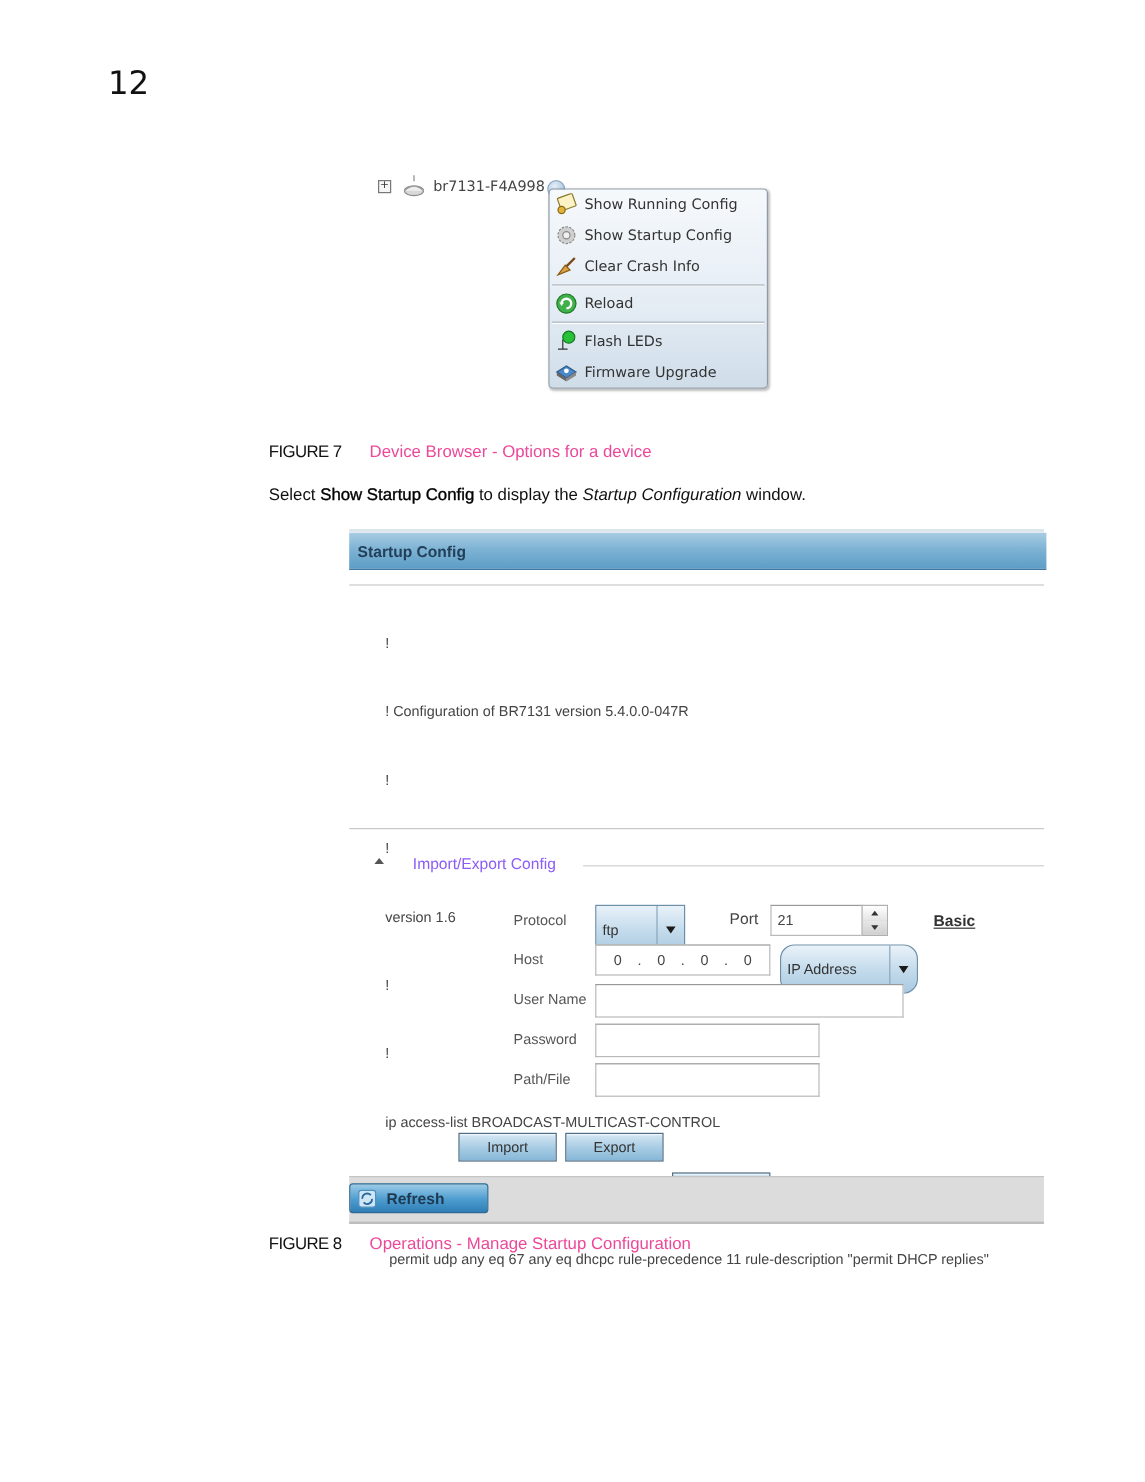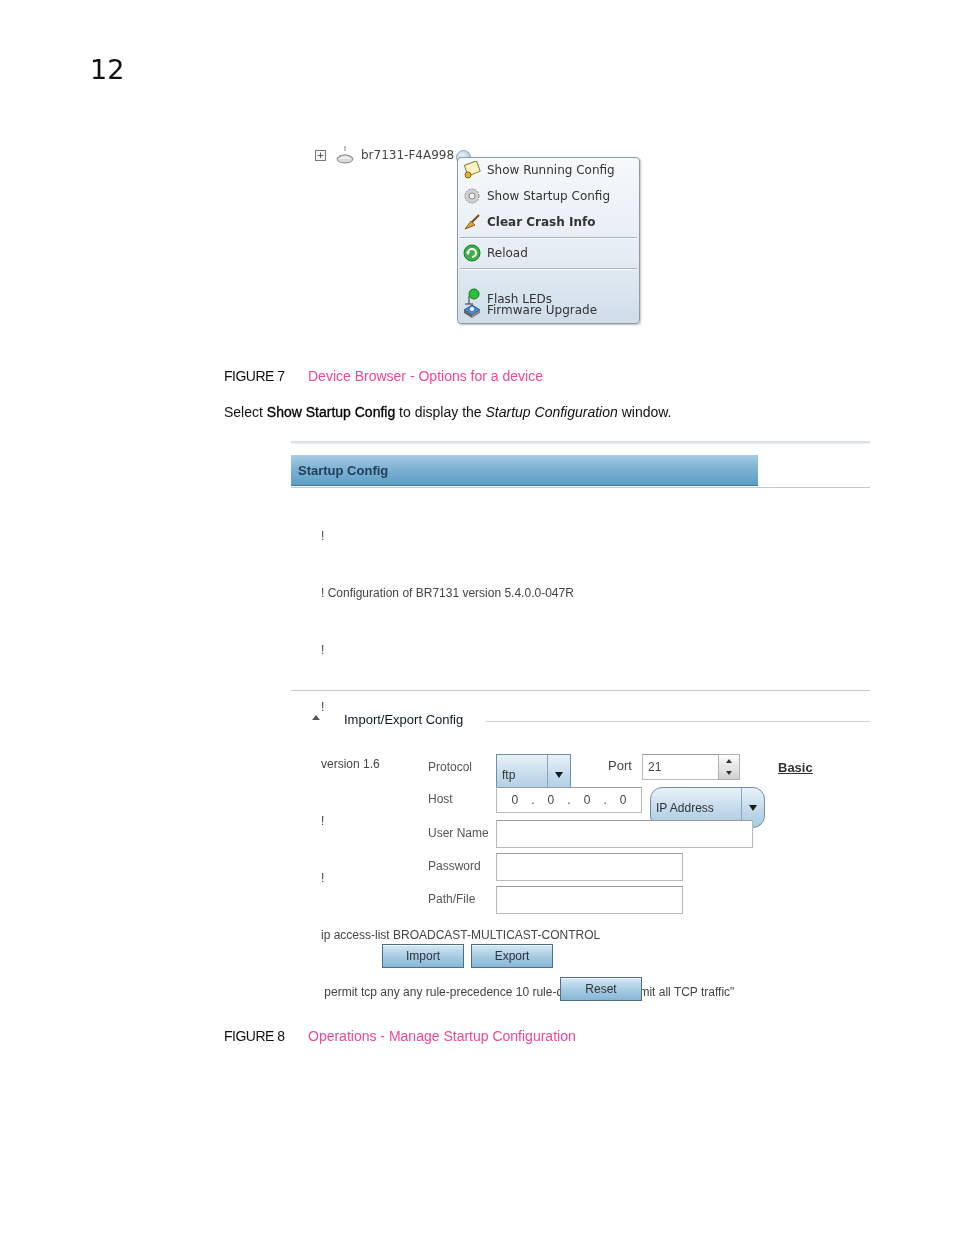--- a/index.html
+++ b/index.html
@@ -22,28 +22,28 @@
     
     .fig-label { position: absolute; font-size: 14px; font-weight: normal; font-family: "Liberation Sans Narrow", "Liberation Sans", sans-serif; letter-spacing: -0.5px; color: #111; }
     .fig-title { position: absolute; font-size: 14px; color: #ec4899; }
     .body-text { position: absolute; left: 224px; top: 404px; font-size: 14px; color: #111; }
     .body-text b { font-weight: normal; color: #000; -webkit-text-stroke: 0.3px #000; }
     .body-text i { font-style: italic; }
 
     
     .panel { position: absolute; left: 291px; top: 441px; width: 579px; height: 576px; background: #fff; }
     .panel-topline { position: absolute; left: 0; top: 0; width: 579px; height: 3px; background: linear-gradient(#d4dde6, #eaeff3); }
-    .panel-header { position: absolute; left: 0; top: 14px; width: 467px; height: 30px; background: linear-gradient(#a8cce3, #7eb3d4 45%, #5d9dc6); border-bottom: 1px solid #3f79a1; }
+    .panel-header { position: absolute; left: 0; top: 3px; width: 581px; height: 30px; background: linear-gradient(#a8cce3, #7eb3d4 45%, #5d9dc6); border-bottom: 1px solid #3f79a1; }
     .panel-title { position: absolute; left: 7px; top: 8px; font-size: 13px; font-weight: bold; color: #23405a; }
     .hr { position: absolute; left: 0; width: 579px; height: 1px; background: #c8c8c8; }
 
     .config-text { position: absolute; left: 30px; top: 48px; font-size: 12px; line-height: 19px; color: #444; white-space: pre; font-family: "Liberation Sans", sans-serif; }
 
     .section-caret { position: absolute; left: 21px; top: 274px; width: 0; height: 0; border-left: 4px solid transparent; border-right: 4px solid transparent; border-bottom: 5px solid #555; }
-    .section-title { position: absolute; left: 53px; top: 271px; font-size: 13px; color: #0f172a; }
+    .section-title { position: absolute; left: 53px; top: 271px; font-size: 13px; color: #8b5cf6; }
     .section-line { position: absolute; left: 195px; top: 280px; width: 384px; height: 1px; background: #cfcfcf; }
 
     .form-label { position: absolute; font-size: 12px; color: #555; }
     .input { position: absolute; height: 26px; border: 1px solid #b9b9b9; border-top-color: #9a9a9a; background: #fff; box-sizing: border-box; font-size: 12px; color: #444; font-family: "Liberation Sans", sans-serif; padding: 0 5px; }
     .select { position: absolute; height: 41px; border: 1px solid #6e8fa8; box-sizing: border-box; background: linear-gradient(#e9f2f9, #c5dcec 50%, #a9c9e0); font-size: 12px; color: #333; display: flex; align-items: center; }
     .select .val { flex: 1; padding-left: 5px; }
     .select .arrow { width: 22px; height: 100%; border-left: 1px solid #8aa6bd; display: flex; align-items: center; justify-content: center; }
     .select .arrow span { width: 0; height: 0; border-left: 4px solid transparent; border-right: 4px solid transparent; border-top: 6px solid #1a1a1a; }
     .spinner { position: absolute; width: 22px; height: 26px; border: 1px solid #b0b0b0; box-sizing: border-box; background: #f2f2f2; }
     .spin-btn { position: absolute; left: 0; width: 20px; height: 12px; display: flex; align-items: center; justify-content: center; }
@@ -95,42 +95,42 @@
     </div>
     <div class="ctx-item" style="top:26px;">
       <span class="ico">
         <svg width="18" height="18" viewBox="0 0 18 18">
             <circle cx="9" cy="9" r="7" fill="#cfcfcf" stroke="#8a8a8a" stroke-dasharray="2 1.2"></circle>
             <circle cx="9" cy="9" r="3" fill="#f0f0f0" stroke="#8a8a8a"></circle>
           </svg>
       </span>
       <span>Show Startup Config</span>
     </div>
-    <div class="ctx-item" style="top:52px;font-weight:bold;">
+    <div class="ctx-item" style="top:52px;">
       <span class="ico">
         <svg width="18" height="18" viewBox="0 0 18 18">
             <line x1="16" y1="2" x2="8" y2="10" stroke="#7a4a1a" stroke-width="2"></line>
             <path d="M2 16 L8 8 L12 12 Z" fill="#d9a443" stroke="#8a5a14"></path>
           </svg>
       </span>
       <span>Clear Crash Info</span>
     </div>
     <div class="ctx-sep" style="top:79px;"></div>
     <div class="ctx-item" style="top:83px;">
       <span class="ico">
         <svg width="18" height="18" viewBox="0 0 18 18">
             <circle cx="9" cy="9" r="8" fill="#3fb04a" stroke="#1d7a28"></circle>
             <path d="M5 9 A4 4 0 1 1 9 13" fill="none" stroke="#fff" stroke-width="2"></path>
             <path d="M3 8 L5 11 L7 8 Z" fill="#fff"></path>
           </svg>
       </span>
       <span>Reload</span>
     </div>
     <div class="ctx-sep" style="top:110px;"></div>
-    <div class="ctx-item" style="top:124px;align-items:flex-end;">
+    <div class="ctx-item" style="top:114px;">
       <span class="ico">
         <svg width="18" height="18" viewBox="0 0 18 18">
             <line x1="2" y1="16" x2="10" y2="16" stroke="#333"></line>
             <line x1="6" y1="16" x2="6" y2="8" stroke="#333"></line>
             <circle cx="11" cy="6" r="5" fill="#27c23a" stroke="#147a20"></circle>
           </svg>
       </span>
       <span>Flash LEDs</span>
     </div>
     <div class="ctx-item" style="top:140px;">
@@ -162,20 +162,21 @@
   <div class="config-text">
     <div>!</div>
     <div>! Configuration of BR7131 version 5.4.0.0-047R</div>
     <div>!</div>
     <div>!</div>
     <div>version 1.6</div>
     <div>!</div>
     <div>!</div>
     <div>ip access-list BROADCAST-MULTICAST-CONTROL</div>
     <div> permit tcp any any rule-precedence 10 rule-description "permit all TCP traffic"</div>
+    <div> permit udp any eq 67 any eq dhcpc rule-precedence 11 rule-description "permit DHCP replies"</div>
   </div>
 
   <div class="hr" style="top:249px;"></div>
 
   <div class="section-caret"></div>
   <div class="section-title">Import/Export Config</div>
   <div class="section-line"></div>
 
   <div class="form-label" style="left:137px; top:319px;">Protocol</div>
   <div class="select" style="left:205px; top:313px; width:75px;">
@@ -219,16 +220,28 @@
   <div class="form-label" style="left:137px; top:418px;">Password</div>
   <input class="input" type="password" style="left: 205px; top: 412px; width: 187px; height: 28px;" value="">
 
   <div class="form-label" style="left:137px; top:451px;">Path/File</div>
   <input class="input" style="left: 205px; top: 445px; width: 187px; height: 28px;" value="">
 
   <div class="btn" style="left:91px;">Import</div>
   <div class="btn" style="left:180px;">Export</div>
   <div class="btn" style="left:269px;margin-top:33px;">Reset</div>
 
+  <div class="footer-bar">
+    <div class="refresh-btn">
+      <span class="ico">
+        <svg width="16" height="16" viewBox="0 0 16 16">
+            <rect x="1" y="1" width="14" height="14" rx="2" fill="#cfe6f5" stroke="#4f8fbf"></rect>
+            <path d="M4 8 A4 4 0 0 1 11 5" fill="none" stroke="#2a6aa0" stroke-width="1.5"></path>
+            <path d="M12 8 A4 4 0 0 1 5 11" fill="none" stroke="#2a6aa0" stroke-width="1.5"></path>
+          </svg>
+      </span>
+      <span class="lbl">Refresh</span>
+    </div>
+  </div>
 </div>
 
 <div class="fig-label" style="left:224px; top:1028px;">FIGURE 8</div>
 <div class="fig-title" style="left:308px; top:1028px;">Operations - Manage Startup Configuration</div>
 
 </body></html>

